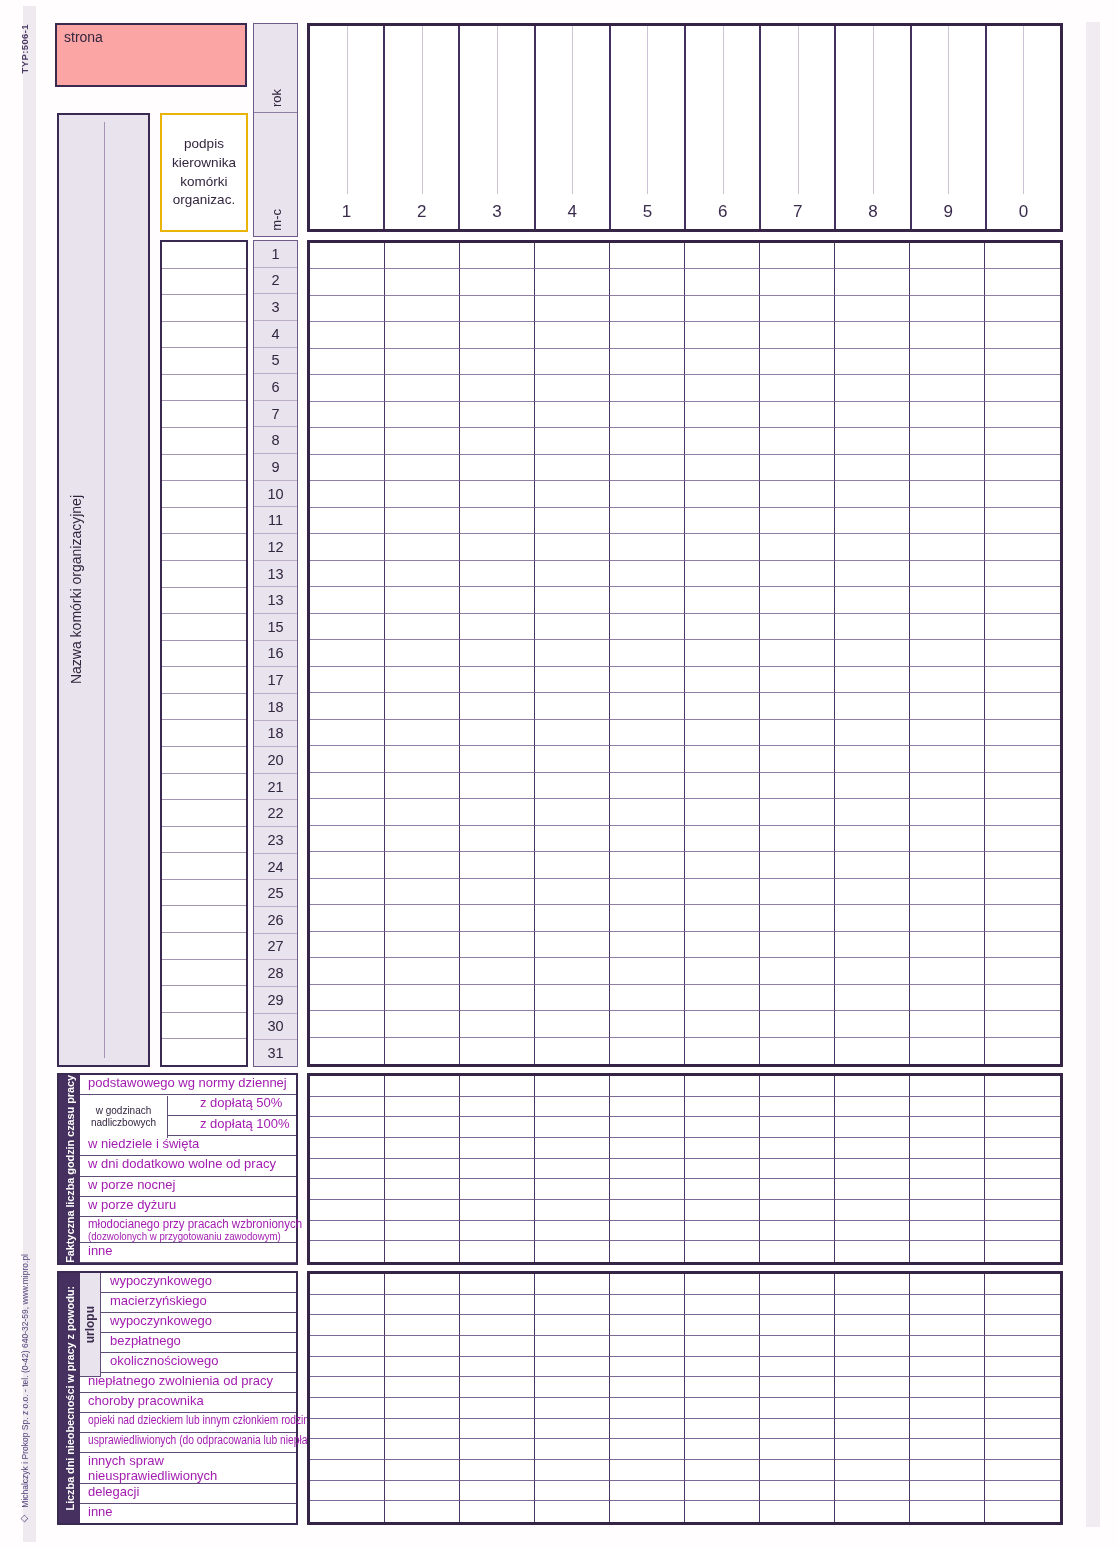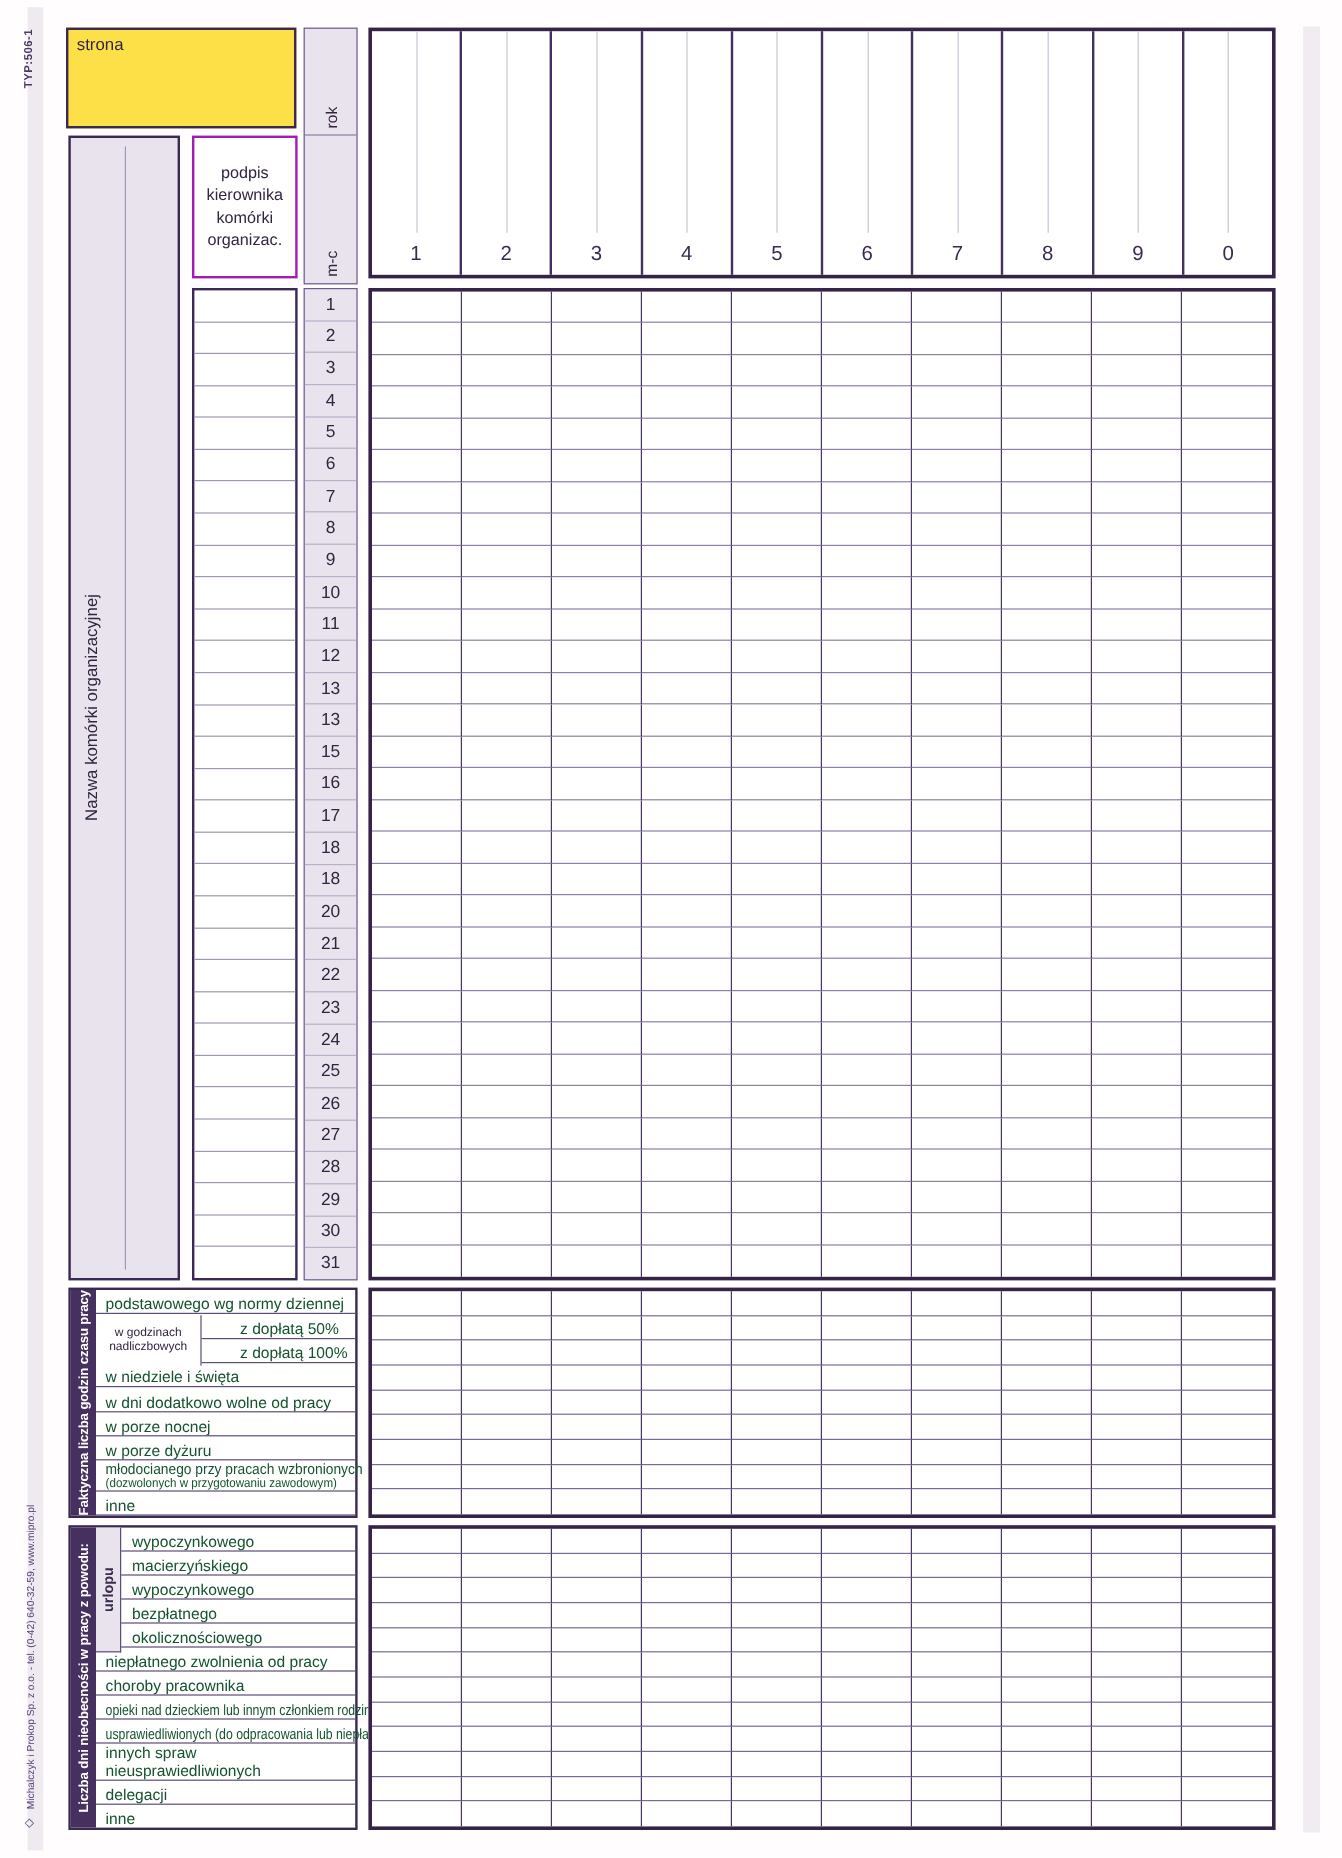--- a/index.html
+++ b/index.html
@@ -18,39 +18,39 @@
   .vwrap { display:flex; align-items:center; justify-content:center; }
 
   .typ { left:12px; top:10px; width:24px; height:78px; }
   .typ .vtext { font-size:9.5px; font-weight:bold; color:#4b3a63; letter-spacing:.4px; }
 
   .publisher { left:12px; top:1236px; width:24px; height:306px; }
   .publisher .vtext { font-size:8.5px; color:#55447a; }
   .pub-glyph { font-size:10px; margin-inline-end:6px; }
 
   
-  .strona { left:55px; top:23px; width:192px; height:84px; border:2px solid #3a2950; background:#fde047;
+  .strona { left:55px; top:23px; width:192px; height:64px; border:2px solid #3a2950; background:#fca5a5;
             font-size:14px; padding:4px 7px; }
 
   
   .rokmc { left:253px; top:23px; width:45px; height:214px; background:#e9e3ed;
            border:1.5px solid #6f5b8a; display:flex; flex-direction:column; }
   .rok { height:89px; border-bottom:1px solid #8e7ea4; position:relative; }
   .mc  { flex:1; position:relative; }
   .rot-bottom { position:absolute; bottom:5px; left:50%; transform:translateX(-50%) rotate(180deg);
                 writing-mode:vertical-rl; white-space:nowrap; font-size:13px; color:#32253f; }
 
   
   .nazwa { left:57px; top:113px; width:93px; height:954px; background:#e9e3ed; border:2px solid #3a2950; }
   .nazwa-caption { position:absolute; left:3px; top:0; bottom:0; width:28px; }
   .nazwa-caption .vtext { font-size:14px; color:#32253f; }
   .nazwa-line { position:absolute; left:50%; top:7px; bottom:7px; width:1px; background:#a795b8; }
 
   
-  .sigbox { left:160px; top:113px; width:88px; height:119px; border:2px solid #a21caf; background:#fff;
+  .sigbox { left:160px; top:113px; width:88px; height:119px; border:2px solid #eab308; background:#fff;
             display:flex; align-items:center; justify-content:center; text-align:center;
             font-size:13.5px; line-height:1.4; padding:0 9px; }
 
   
   .dayheader { left:307px; top:23px; width:756px; height:209px; border:3px solid #362447;
                display:flex; background:#fff; }
   .hcol { flex:1; position:relative; border-right:2px solid #43305f; }
   .hcol:last-child { border-right:none; }
   .hline { position:absolute; left:50%; top:0; width:1px; height:83%; background:#cdc3d6; }
   .hnum  { position:absolute; bottom:7px; left:0; right:0; text-align:center; font-size:17px; color:#3a2b4d; }
@@ -78,22 +78,22 @@
   .gcell.lastcol { border-right:none; }
   .gcell.lastrow { border-bottom:none; }
 
   
   .labelblock { border:2px solid #3a2950; background:#fff; }
   .hours-labels { left:57px; top:1073px; width:241px; height:192px; }
   .abs-labels   { left:57px; top:1271px; width:241px; height:254px; }
   .bar { position:absolute; left:0; top:0; bottom:0; width:21px; background:#46305f; }
   .bar .vtext { color:#fff; font-weight:bold; font-size:11px; letter-spacing:-.1px; }
   .rows { position:absolute; left:21px; top:0; right:0; bottom:0; display:flex; flex-direction:column; }
-  .lrow, .hrow { flex:1; display:flex; align-items:flex-end; padding-left:8px;
-                 border-bottom:1px solid #5f4d78; font-size:13px; color:#14532d; overflow:visible; }
+  .lrow, .hrow { flex:1; display:flex; align-items:flex-start; padding-left:8px;
+                 border-bottom:1px solid #5f4d78; font-size:13px; color:#a21caf; overflow:visible; }
   .rows > div:last-child { border-bottom:none; }
   .hr-pad { padding-left:120px; }
   .overlay { position:absolute; z-index:2; left:0; top:calc(100%/9); width:88px; height:calc(200%/9);
              background:#fff; border-right:1px solid #5f4d78; border-bottom:1px solid #5f4d78;
              display:flex; align-items:center; justify-content:center; text-align:center;
              font-size:10px; line-height:1.15; padding:0 4px; }
   .urlopu { position:absolute; z-index:2; left:0; top:0; width:21px; height:calc(500%/12);
             background:#e9e3ed; border-right:1px solid #5f4d78; border-bottom:1px solid #5f4d78; }
   .urlopu .vtext { color:#3a2b4d; font-weight:bold; font-size:12px; }
   .lrow.leave { padding-left:30px; }

